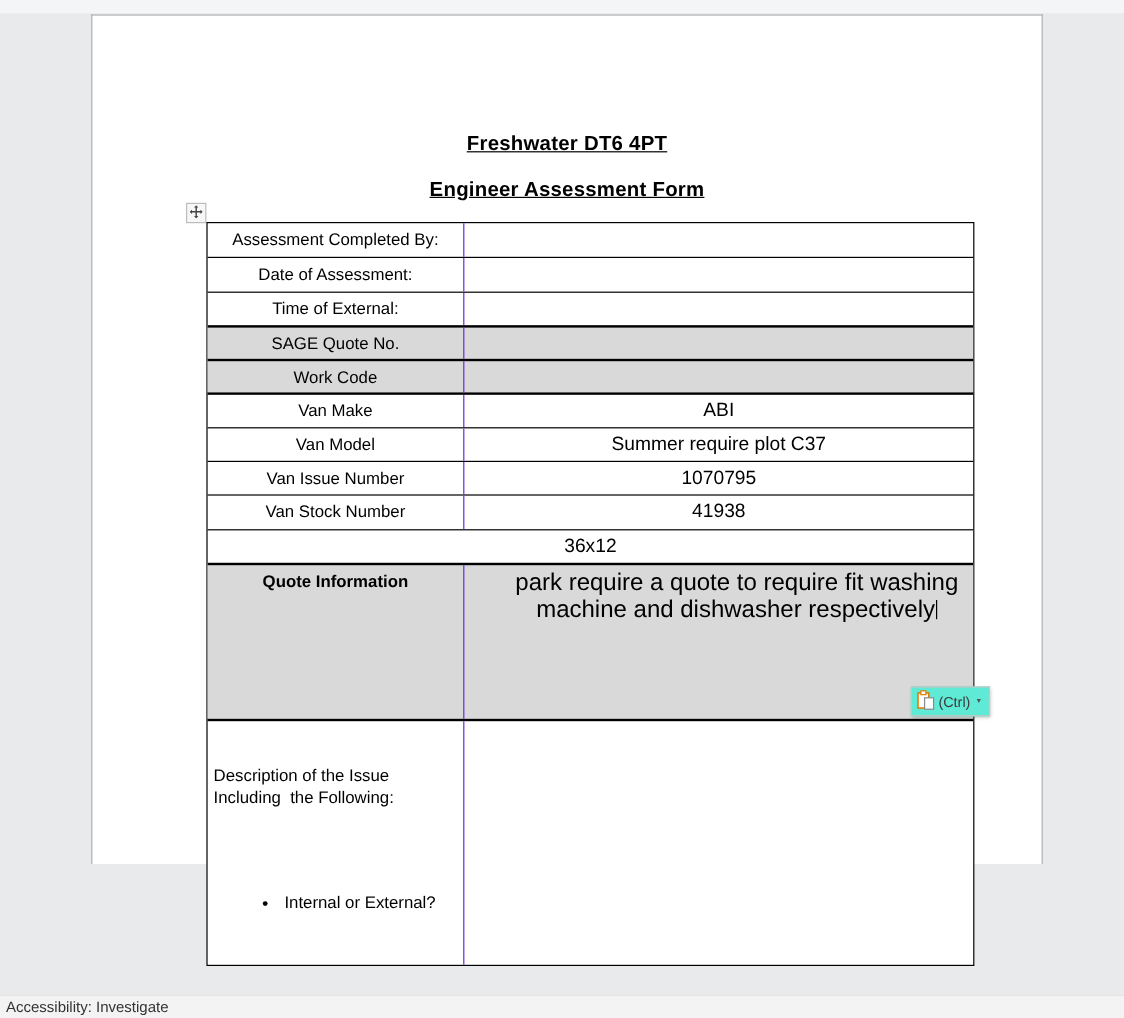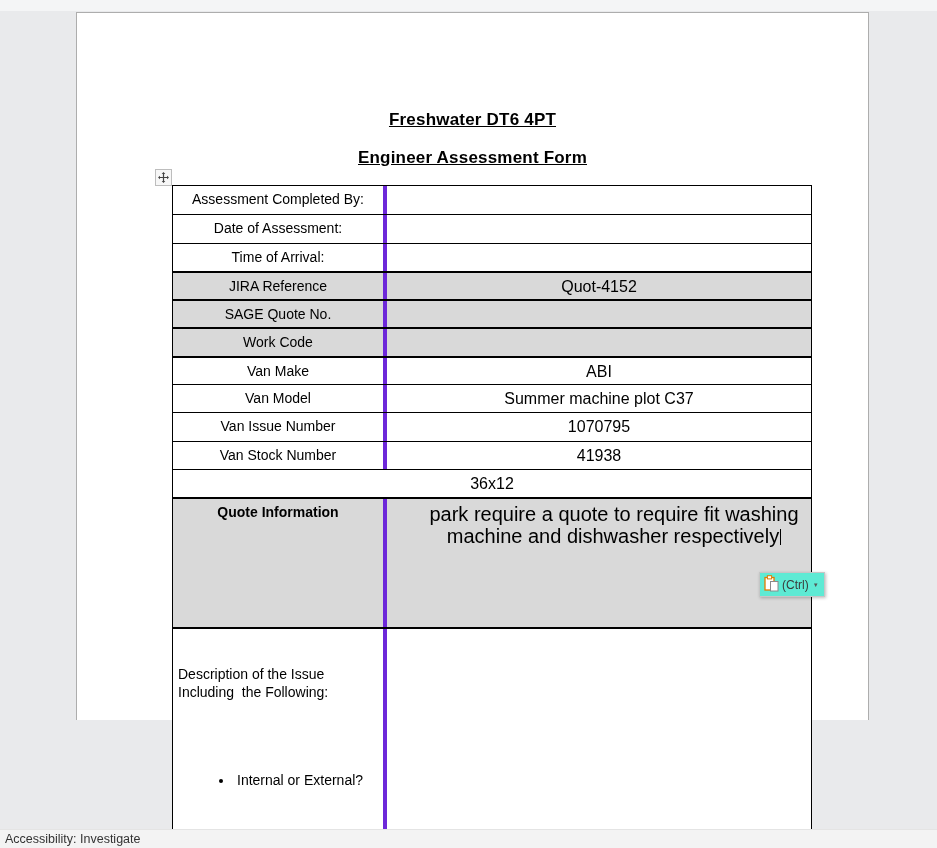--- a/index.html
+++ b/index.html
@@ -33,21 +33,21 @@
   }
   .atable {
     position:absolute; left:95px; top:172px; width:640px;
     border:1px solid #000;
     background:#fff;
   }
   .trow { display:flex; height:28.3px; border-top:1px solid #000; }
   .trow.first { border-top:none; }
   .trow.thick { border-top-width:2px; }
   .lcell {
-    width:214px; border-right:4px solid #6d28d9;
+    width:214px; border-right:1px solid #6d28d9;
     text-align:center; font-size:14px; line-height:17px;
     padding-top:5px;
   }
   .vcell {
     flex:1; text-align:center; font-size:16px; line-height:20px;
     padding-top:4px;
   }
   .shaded { background:#d9d9d9; }
   .quote-row { height:130px;gap:30px; }
   .quote-row .lcell { font-weight:bold; padding-top:5px; }
@@ -107,42 +107,38 @@
 
     <div class="trow first">
       <div class="lcell">Assessment Completed By:</div>
       <div class="vcell"></div>
     </div>
     <div class="trow">
       <div class="lcell">Date of Assessment:</div>
       <div class="vcell"></div>
     </div>
     <div class="trow">
-      <div class="lcell">Time of Arrival:</div>
+      <div class="lcell">Time of External:</div>
       <div class="vcell"></div>
-    </div>
-    <div class="trow thick shaded">
-      <div class="lcell">JIRA Reference</div>
-      <div class="vcell">Quot-4152</div>
     </div>
     <div class="trow thick shaded">
       <div class="lcell">SAGE Quote No.</div>
       <div class="vcell"></div>
     </div>
     <div class="trow thick shaded">
       <div class="lcell">Work Code</div>
       <div class="vcell"></div>
     </div>
     <div class="trow thick">
       <div class="lcell">Van Make</div>
       <div class="vcell">ABI</div>
     </div>
     <div class="trow">
       <div class="lcell">Van Model</div>
-      <div class="vcell">Summer machine plot C37</div>
+      <div class="vcell">Summer require plot C37</div>
     </div>
     <div class="trow">
       <div class="lcell">Van Issue Number</div>
       <div class="vcell">1070795</div>
     </div>
     <div class="trow">
       <div class="lcell">Van Stock Number</div>
       <div class="vcell">41938</div>
     </div>
     <div class="trow">

